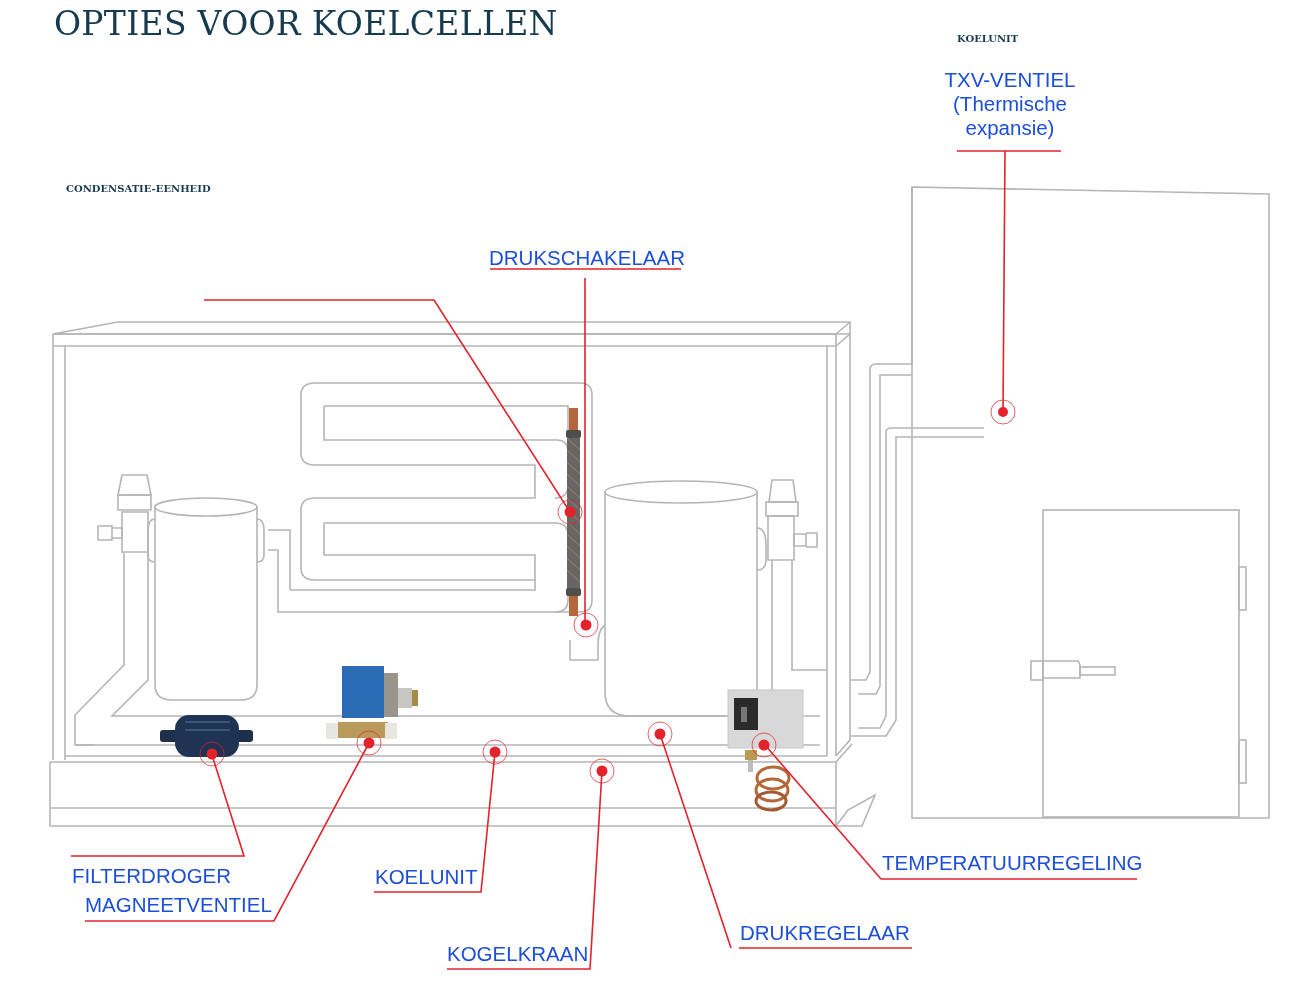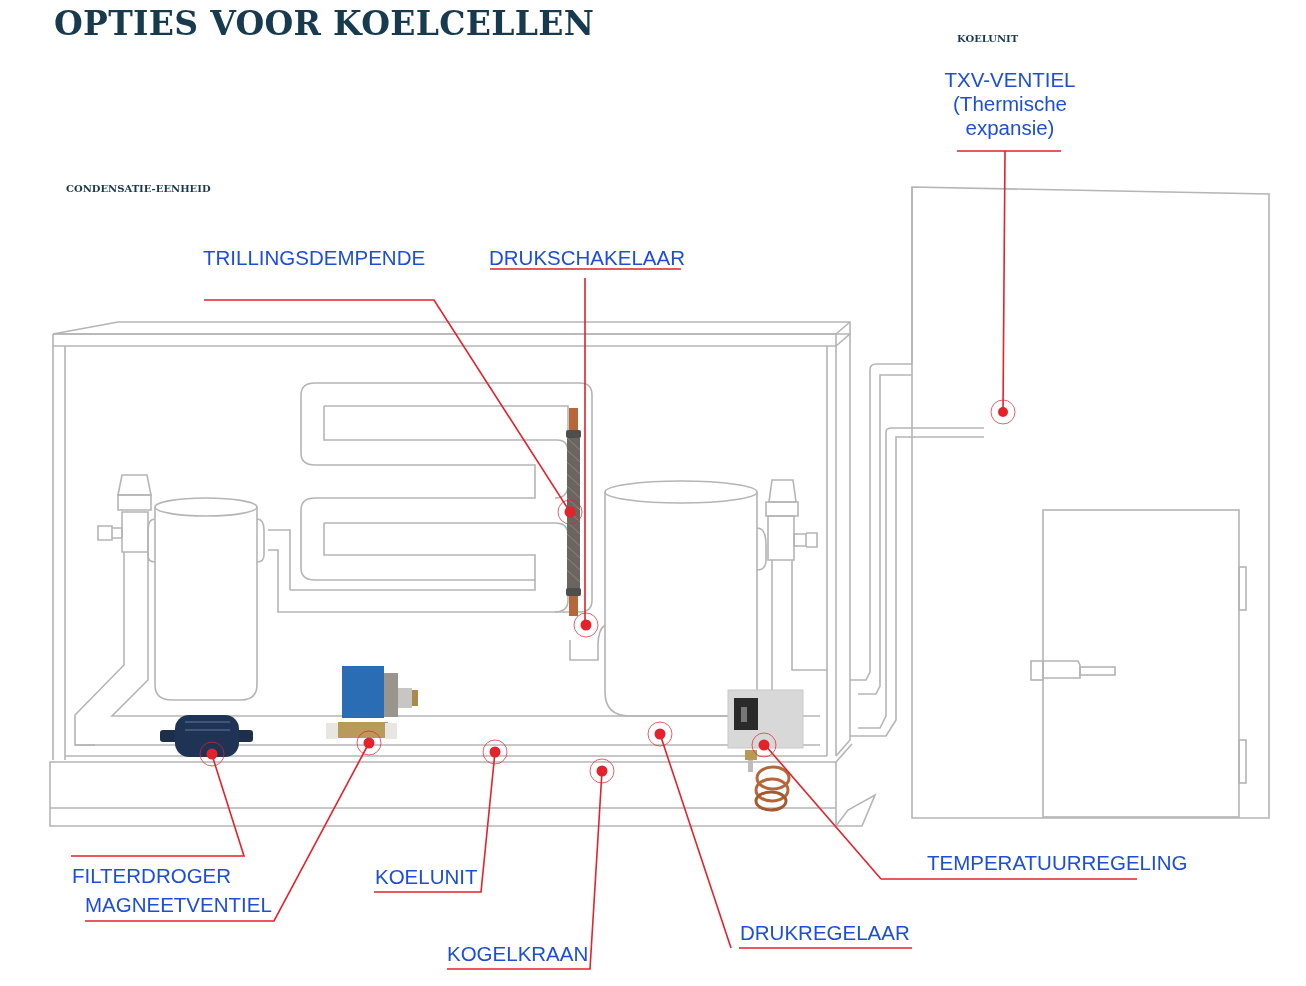--- a/index.html
+++ b/index.html
@@ -1,17 +1,17 @@
 <!DOCTYPE html>
 <html><head>
 <meta charset="utf-8">
 <style>
   html, body { margin:0; padding:0; background:#ffffff; }
   body { width:1306px; height:986px; position:relative; overflow:hidden; font-family:"Liberation Sans", sans-serif; }
-  .title { position:absolute; left:54px; top:4px; font-family:"DejaVu Serif", serif; font-weight:bold; font-size:33px; color:#173a4f; letter-spacing:0.3px; margin:0; }
+  .title { position:absolute; left:54px; top:4px; font-family:"DejaVu Serif", serif; font-weight:normal; font-size:33px; color:#173a4f; letter-spacing:0.3px; margin:0; }
   .section { position:absolute; font-family:"DejaVu Serif", serif; font-weight:bold; font-size:10px; color:#173a4f; margin:0; }
   .lbl { position:absolute; font-family:"Liberation Sans", sans-serif; font-size:20.5px; color:#1d4ed8; line-height:24px; white-space:nowrap; }
   .lbl.center { text-align:center; }
   svg#diagram { position:absolute; left:0; top:0; }
   .g { fill:none; stroke:#b5b5b5; stroke-width:1.6; }
   .lead { fill:none; stroke:#e3222b; stroke-width:1.6; }
   .dot { fill:#e3222b; }
   .ring { fill:none; stroke:#e3222b; stroke-width:0.9; opacity:0.8; }
 </style>
 </head>
@@ -178,35 +178,34 @@
       </g>
   </g>
 </svg>
 
 <div class="lbl center" style="left:944px; top:68px; width:132px;">
   <div>TXV-VENTIEL</div>
   <div>(Thermische</div>
   <div>expansie)</div>
 </div>
 <div class="lbl" style="left:203px; top:246px;">
-  <div>TRILLINGSDEMPENDE</div>
 </div>
 <div class="lbl" style="left:489px; top:246px;">
   <div>DRUKSCHAKELAAR</div>
 </div>
 <div class="lbl" style="left:72px; top:864px;">
   <div>FILTERDROGER</div>
 </div>
 <div class="lbl" style="left:85px; top:893px;">
   <div>MAGNEETVENTIEL</div>
 </div>
 <div class="lbl" style="left:375px; top:865px;">
   <div>KOELUNIT</div>
 </div>
 <div class="lbl" style="left:447px; top:942px;">
   <div>KOGELKRAAN</div>
 </div>
 <div class="lbl" style="left:740px; top:921px;">
   <div>DRUKREGELAAR</div>
 </div>
-<div class="lbl" style="left:882px; top:851px;margin-left:45px;">
+<div class="lbl" style="left:882px; top:851px;">
   <div>TEMPERATUURREGELING</div>
 </div>
 
 </body></html>

